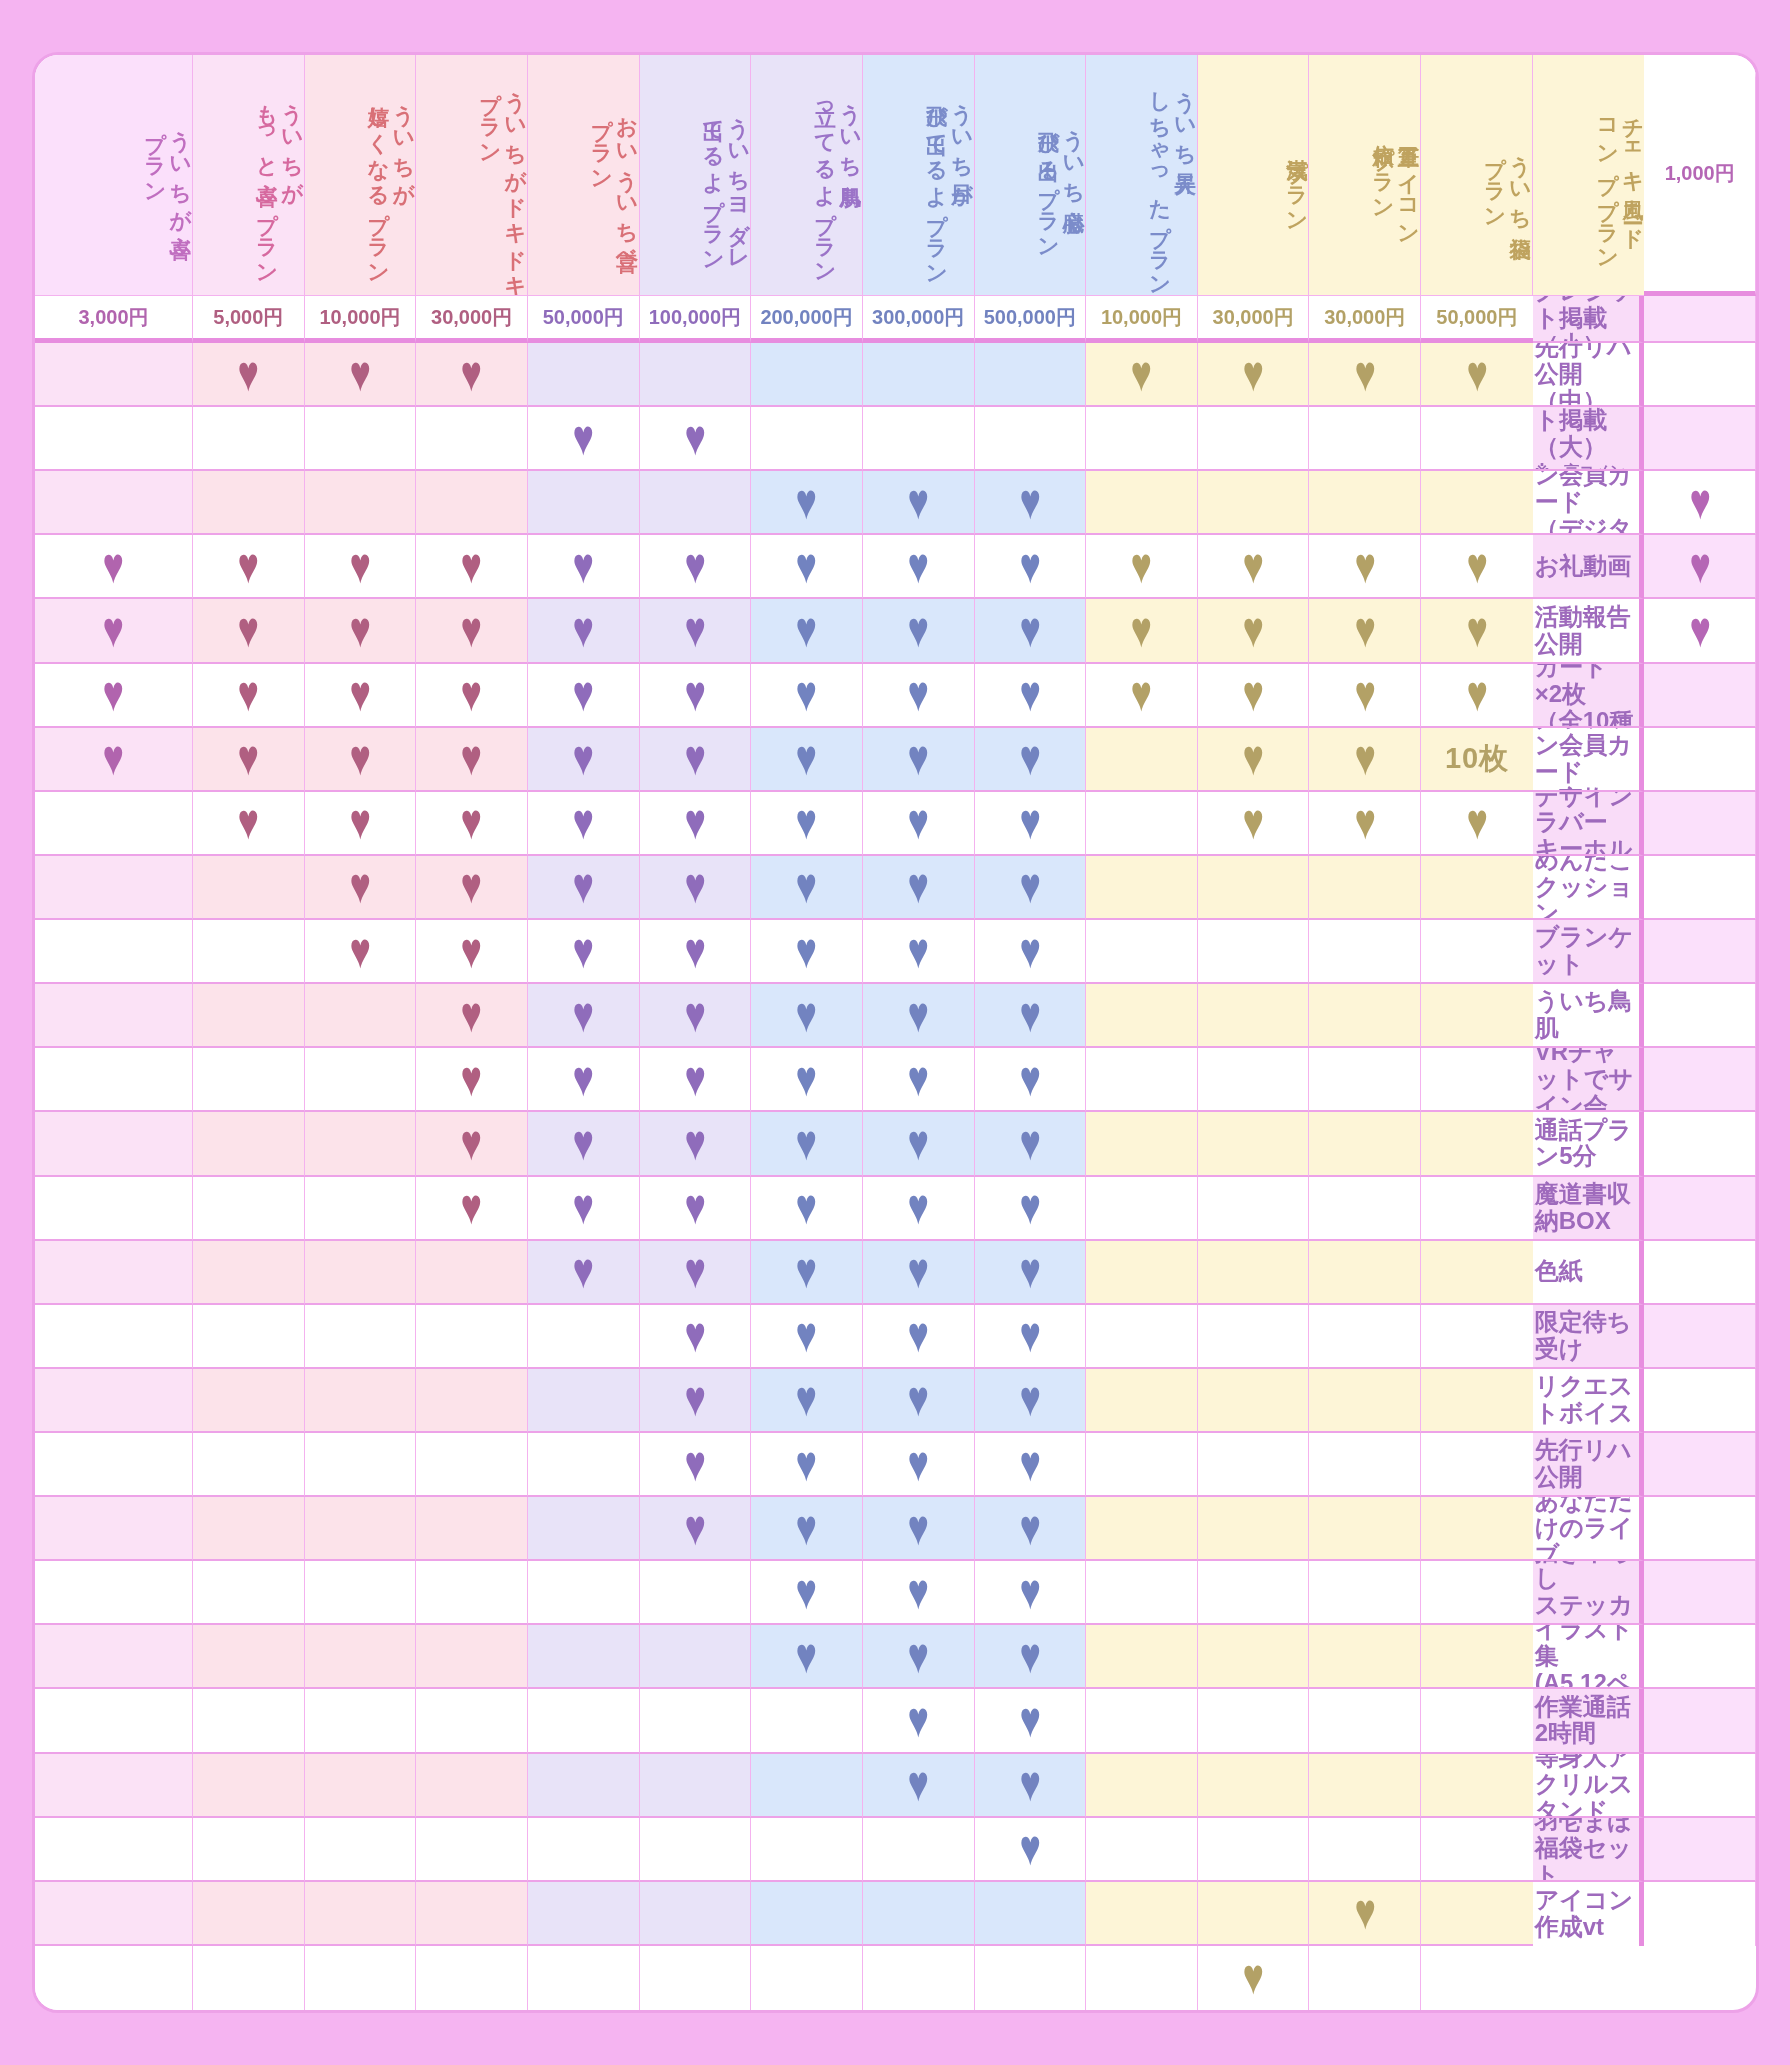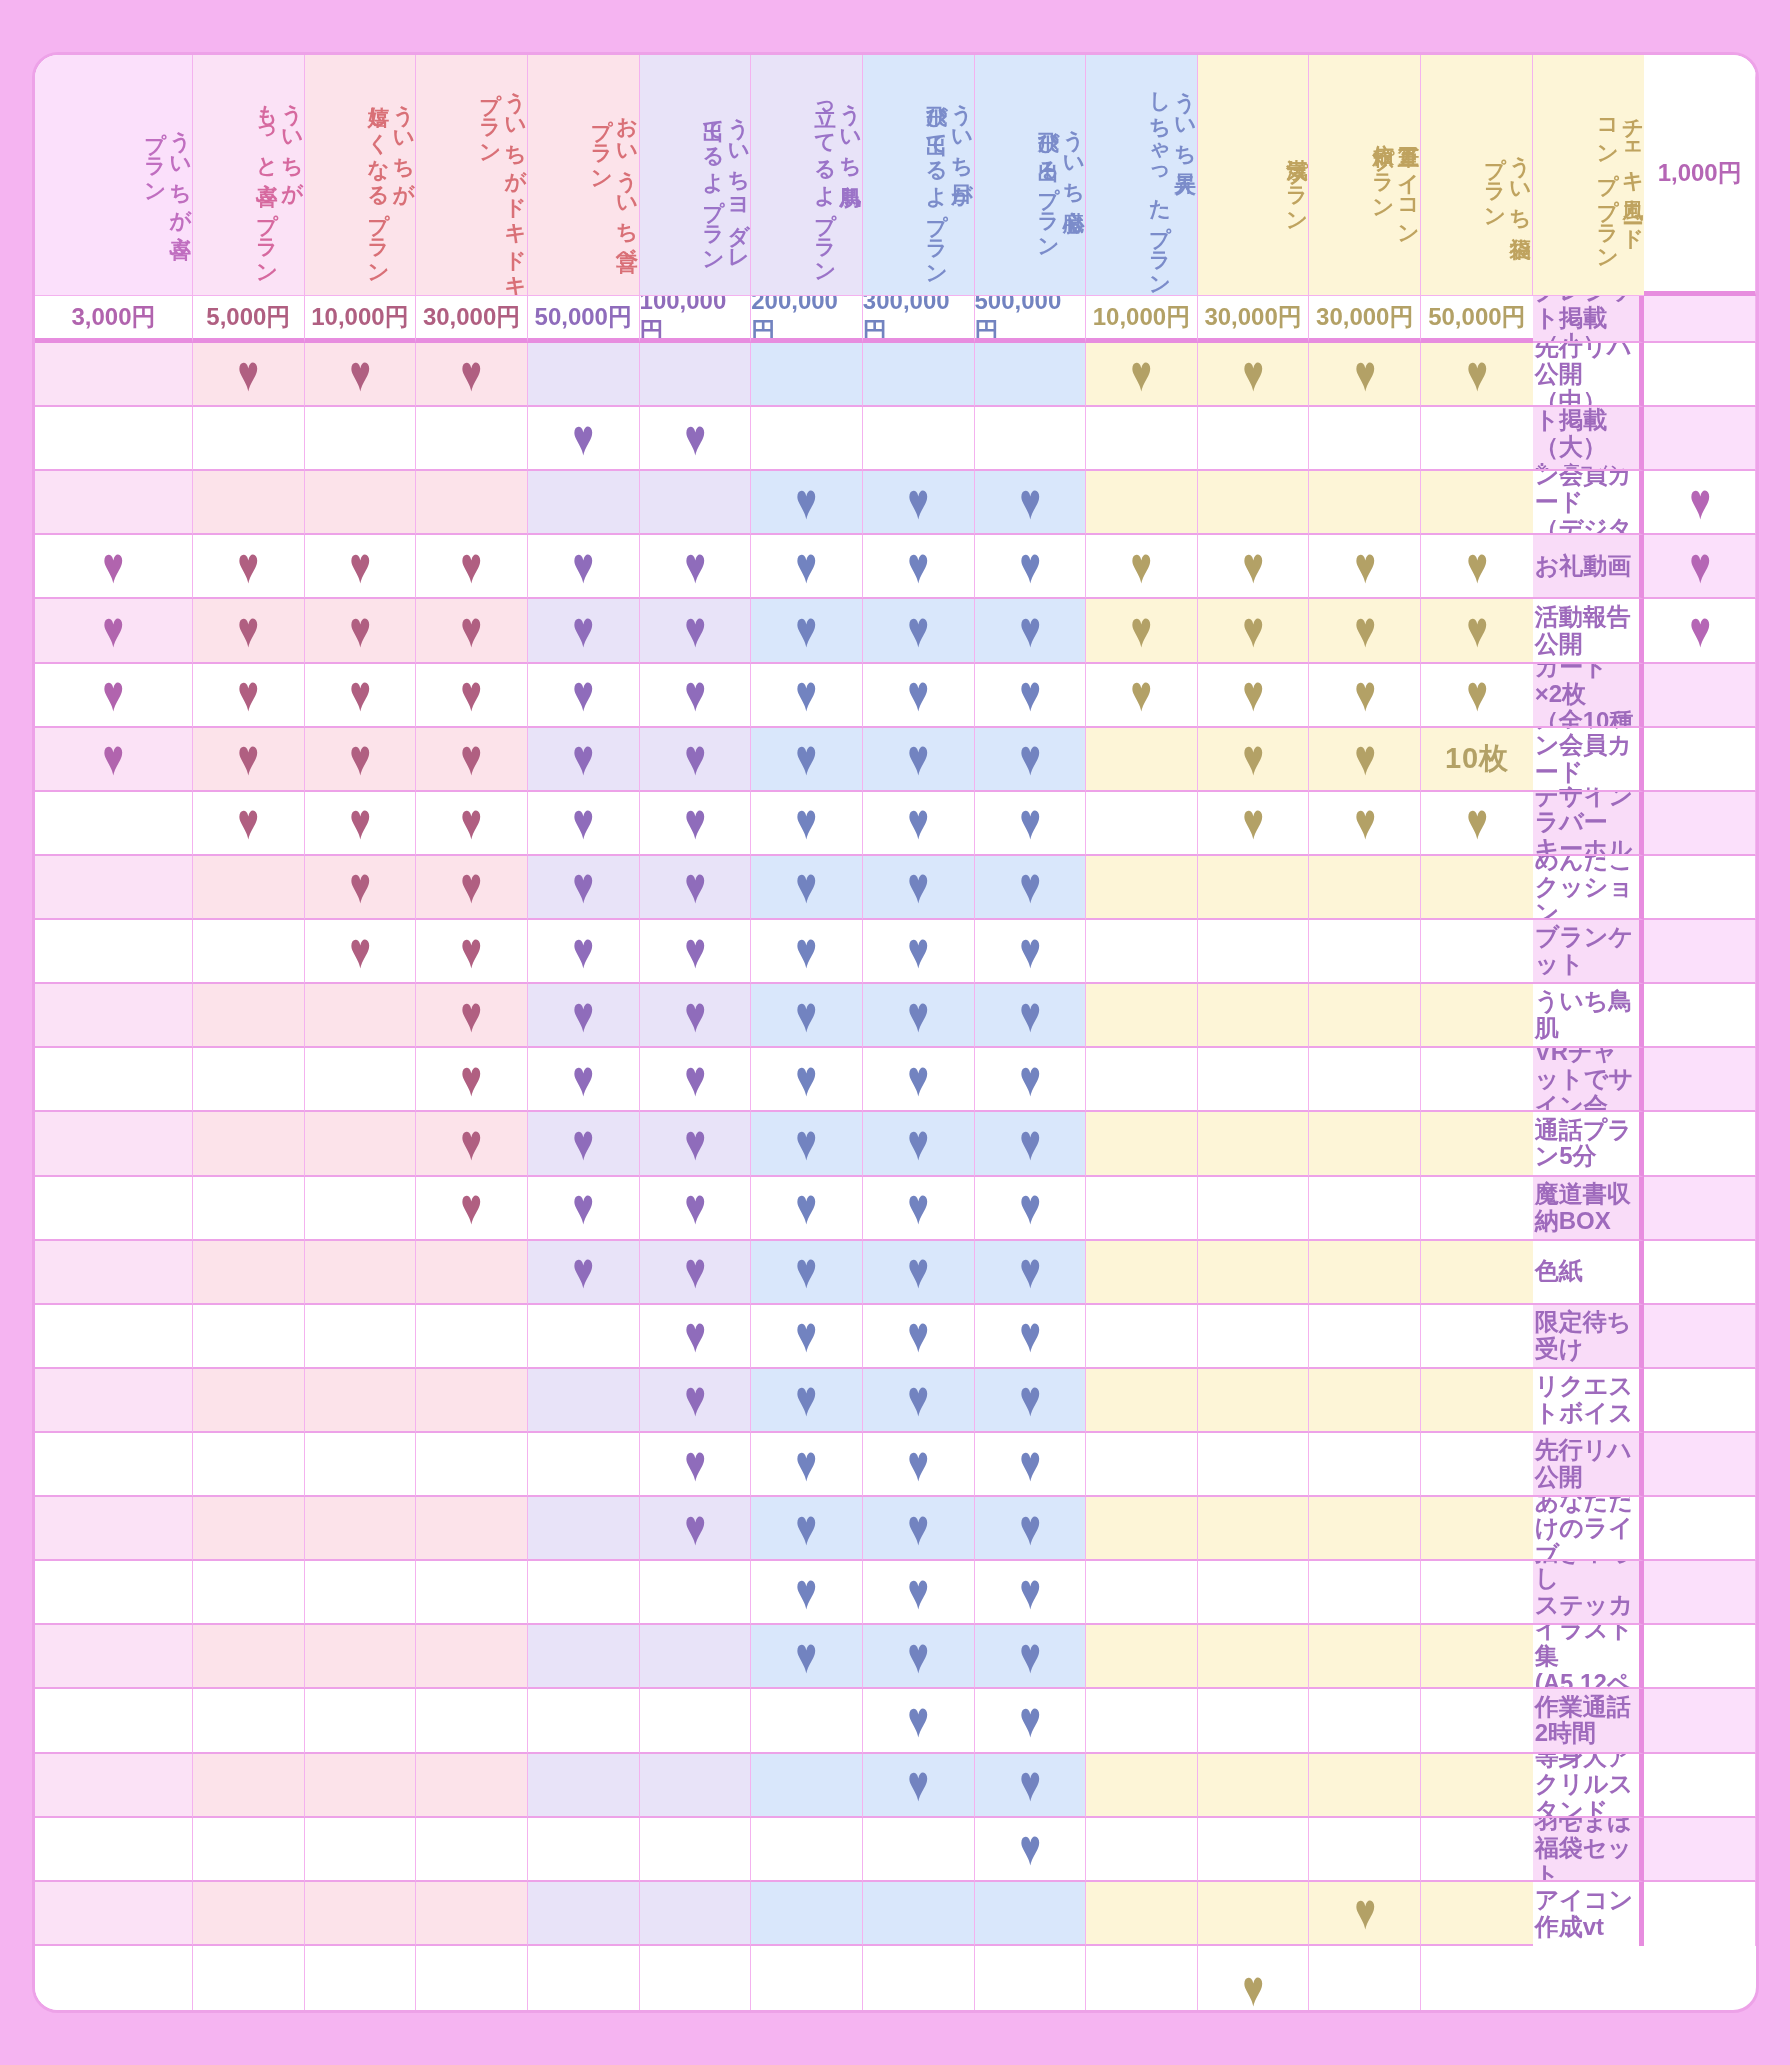--- a/index.html
+++ b/index.html
@@ -26,39 +26,39 @@
   }
   .cell{
     box-sizing:border-box;
     border-right:1.9px solid var(--grid-thin,#f4b2ef);
     border-bottom:2.8px solid var(--grid-row,#eda2e8);
     display:flex;align-items:center;justify-content:center;
     background:#ffffff;
     overflow:hidden;
   }
   .cell.lastcol{border-right:none;}
-  .cell.lastrow{border-bottom:none;align-items:flex-end;}
+  .cell.lastrow{border-bottom:none;}
   .corner{
     grid-column:1;grid-row:1 / span 2;
     border-right:5.6px solid var(--grid-thick,#e78ddf);
     border-bottom:5.6px solid var(--grid-thick,#e78ddf);
     font-size:39px;color:var(--title-text,#8d5fb4);
     letter-spacing:1.9px;
   }
   .head{
     align-items:flex-start;
     padding-top:15px;
     writing-mode:vertical-rl;
     text-orientation:mixed;
     white-space:pre-line;
     font-size:21.4px;line-height:1.18;letter-spacing:1.9px;
     border-bottom:1.9px solid var(--grid-thin,#f4b2ef);
   }
   .price{
-    font-size:24px;
+    font-size:20px;
     border-bottom:5.6px solid var(--grid-thick,#e78ddf);
   }
   .rowlabel{
     justify-content:flex-start;
     padding-left:2px;padding-right:5.6px;
     color:var(--label-text,#9e6abc);
     font-size:24px;line-height:1.12;
     border-right:5.6px solid var(--grid-thick,#e78ddf);
     white-space:pre-line;
     flex-direction:column;align-items:flex-start;justify-content:center;

